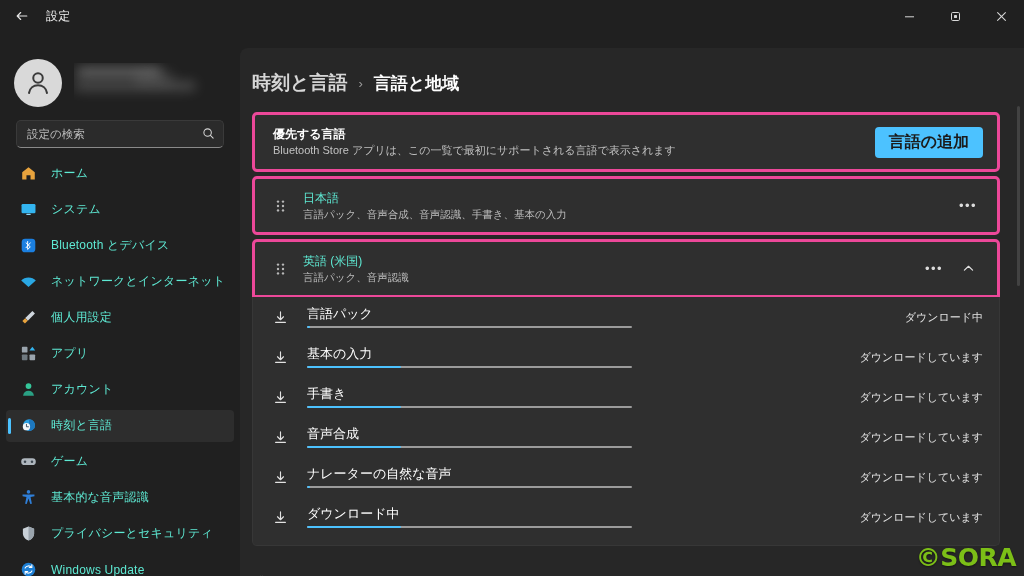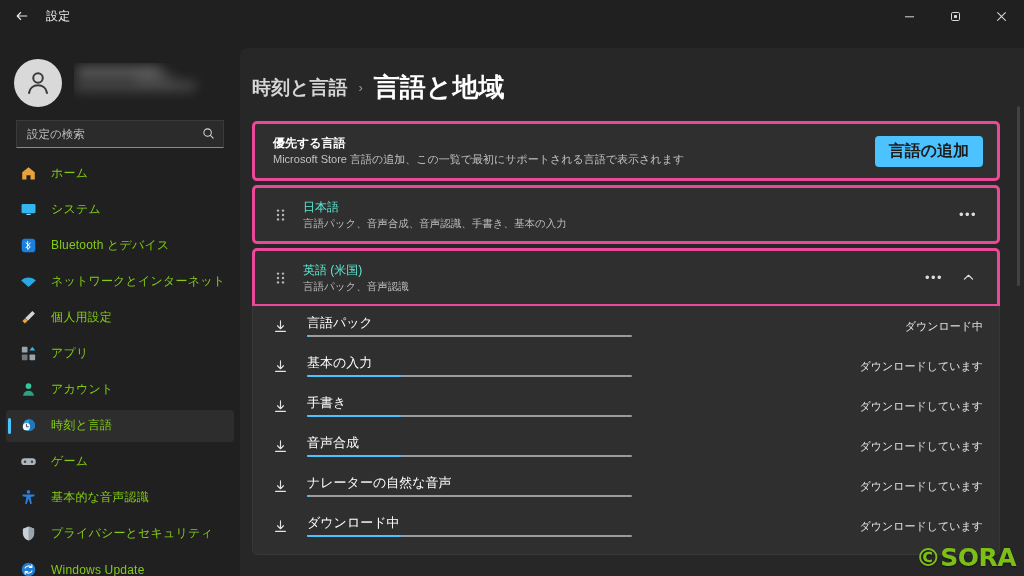--- a/index.html
+++ b/index.html
@@ -117,21 +117,21 @@
     font-size: 12px;
     color: rgba(235,235,235,0.0);
   }
 
   .searchbox {
     margin: 2px 16px 10px 16px;
     height: 28px;
     background: #2b2b2b;
     border: 1px solid #3a3a3a;
     border-bottom: 1px solid #8a8a8a;
-    border-radius: 0;
+    border-radius: 5px;
     display: flex;
     align-items: center;
     padding: 0 8px 0 10px;
   }
   .searchbox input {
     flex: 1 1 auto;
     background: transparent;
     border: none;
     outline: none;
     color: #e0e0e0;
@@ -165,21 +165,21 @@
     background: #4cc2ff;
     border-radius: 2px;
   }
   .nav-ico {
     width: 20px; height: 20px;
     flex: 0 0 20px;
     display: flex; align-items: center; justify-content: center;
     margin-right: 13px;
   }
   .nav-ico svg { width: 17px; height: 17px; display: block; }
-  .nav-label { font-size: 12px; color: #84cc16; letter-spacing: .2px; }
+  .nav-label { font-size: 12px; color: #5eead4; letter-spacing: .2px; }
 
   
   .main {
     flex: 1 1 auto;
     background: #272727;
     border-top-left-radius: 8px;
     margin-right: 0;
     overflow: hidden;
     position: relative;
     padding: 0 24px 0 12px;
@@ -192,21 +192,21 @@
   }
 
   .breadcrumb {
     display: flex;
     align-items: center;
     padding: 22px 0 16px 0;
     gap: 10px;
   }
   .crumb-parent { font-size: 19px; color: #d6d6d6; font-weight: 600; }
   .crumb-sep { font-size: 13px; color: #9a9a9a; padding: 0 1px; }
-  .crumb-current { font-size: 26px; color: #ffffff; font-weight: 600; }
+  .crumb-current { font-size: 17px; color: #ffffff; font-weight: 600; }
 
   .card {
     background: #2f2f2f;
     border: 3px solid #ec4899;
     border-radius: 5px;
     margin-bottom: 4px;
   }
 
   .pref-header {
     height: 54px;
@@ -539,21 +539,21 @@
         <div class="breadcrumb">
           <span class="crumb-parent">時刻と言語</span>
           <span class="crumb-sep">›</span>
           <span class="crumb-current">言語と地域</span>
         </div>
 
         <div class="card">
           <div class="pref-header">
             <div class="pref-text">
               <div class="pref-title">優先する言語</div>
-              <div class="pref-sub">Microsoft Store 言語の追加、この一覧で最初にサポートされる言語で表示されます</div>
+              <div class="pref-sub">Bluetooth Store アプリは、この一覧で最初にサポートされる言語で表示されます</div>
             </div>
             <button class="btn-primary">言語の追加</button>
           </div>
         </div>
 
         <div class="card">
           <div class="lang-row">
             <span class="grip">
               <svg width="9" height="14" viewBox="0 0 9 14" fill="#b9b9b9">
                 <circle cx="2" cy="2.6" r="1.2"></circle>

